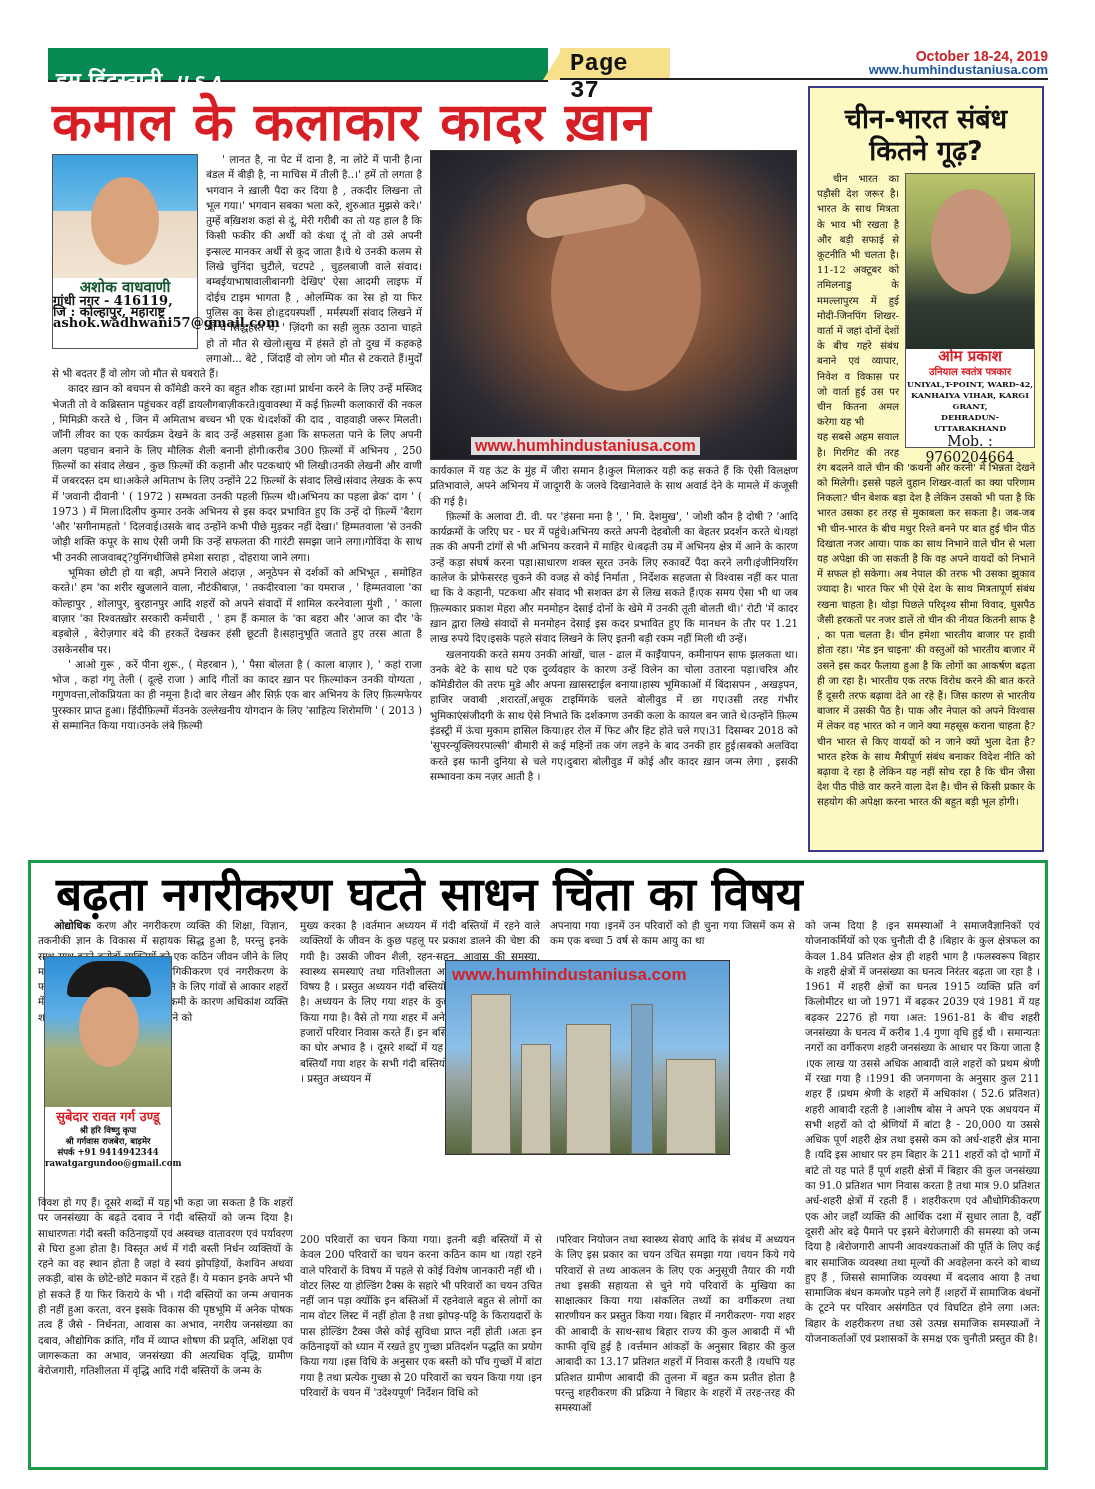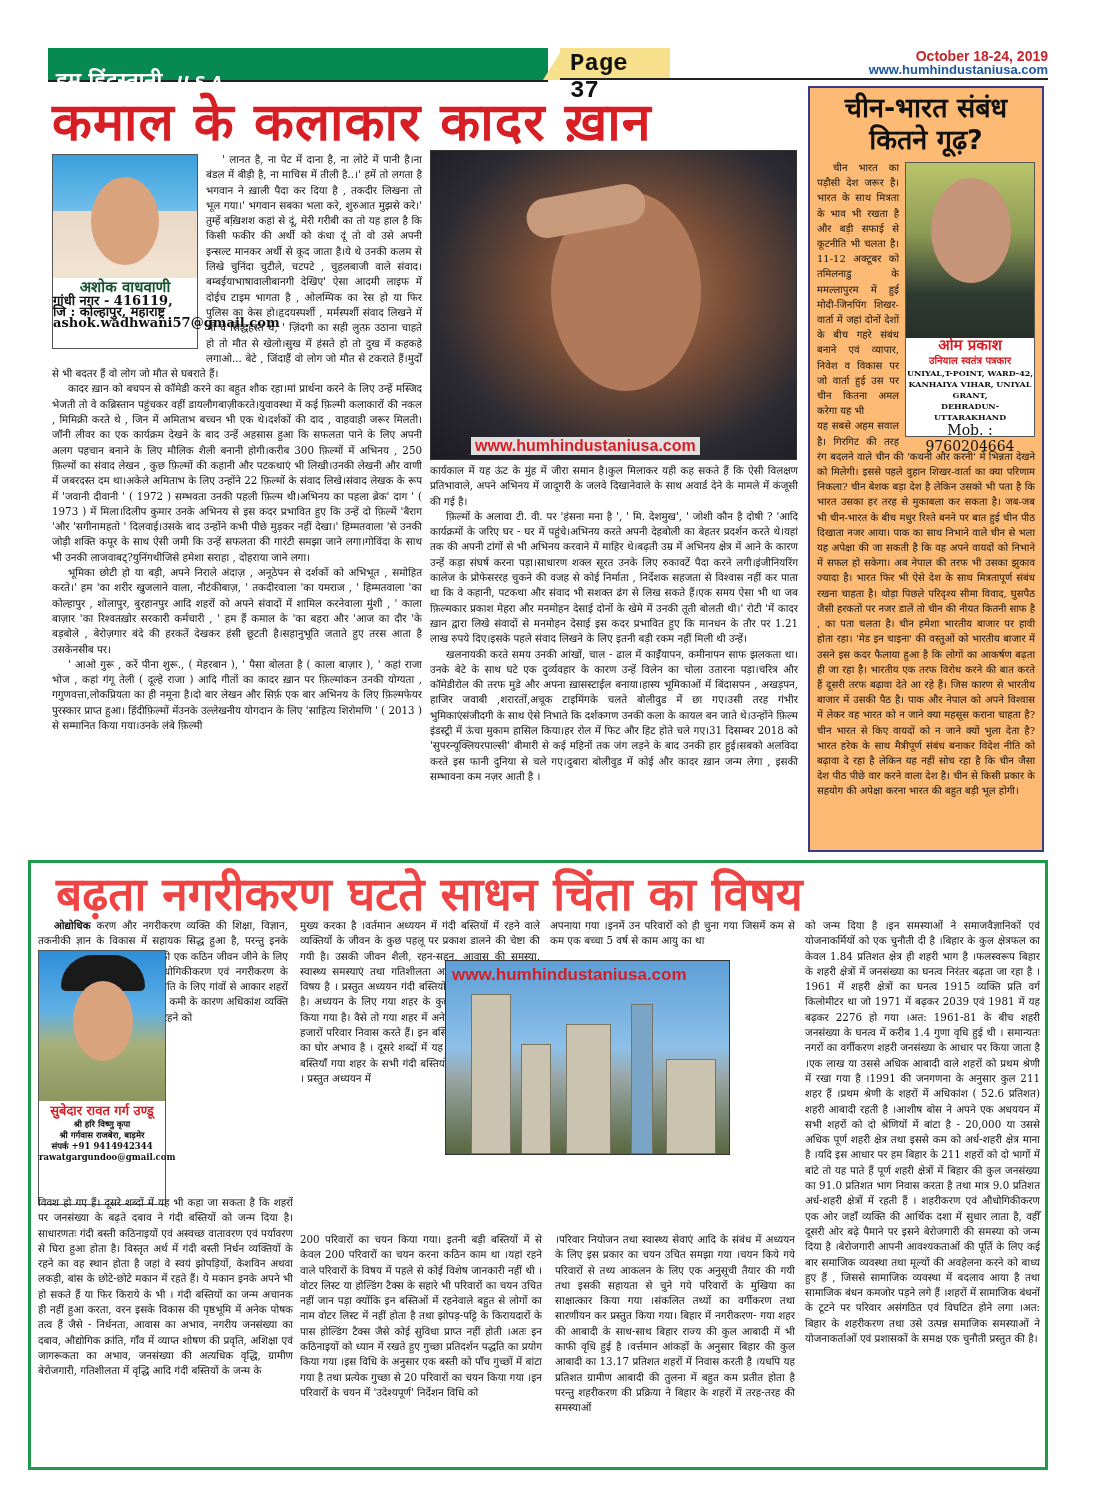--- a/index.html
+++ b/index.html
@@ -21,32 +21,32 @@
   .author1 { float: left; width: 146px; height: 195px; border: 1px solid #555; margin: 2px 8px 4px 0; background: #fff; }
   .author1 .photo { height: 123px; background: linear-gradient(180deg, #3aa0dc 0%, #6fbdea 45%, #e9d8c6 46%, #f2e4d3 100%); position: relative; }
   .face { position: absolute; border-radius: 50%; background: #d9a37e; }
   .author1 .name { text-align: center; color: #14532d; font-weight: bold; font-size: 15px; margin-top: 2px; }
   .author1 .meta { font-size: 13px; font-weight: bold; line-height: 11px; }
 
   .photo-main { position: absolute; left: 430px; top: 150px; width: 367px; height: 310px; background: radial-gradient(ellipse at 55% 45%, #b07a5a 0%, #7a4f38 35%, #2c2b33 70%, #1c1b22 100%); border: 1px solid #333; overflow: hidden; }
   .photo-main .wm { position: absolute; left: 40px; bottom: 4px; color: #d81e25; font-family: "Liberation Sans", sans-serif; font-weight: bold; font-size: 16px; background: rgba(255,255,255,0.85); padding: 0 4px; }
   .col2 { position: absolute; left: 430px; top: 463px; width: 368px; }
 
-  .sidebar { position: absolute; left: 808px; top: 86px; width: 236px; height: 766px; background: #fdba74; border: 2px solid #3a3a8c; padding: 4px 7px; }
+  .sidebar { position: absolute; left: 808px; top: 86px; width: 236px; height: 766px; background: #fef9c3; border: 2px solid #3a3a8c; padding: 15px 7px; }
   .sidebar-title { text-align: center; font-family: "DejaVu Sans", sans-serif; font-weight: bold; font-size: 27px; line-height: 32px; color: #111; margin-bottom: 4px; }
   .author2 { float: right; width: 130px; height: 275px; border: 1px solid #555; background: #fff; margin: 2px 0 4px 6px; }
   .author2 .photo { height: 175px; background: linear-gradient(180deg, #b9c46a 0%, #8e9b55 40%, #2f3a32 75%, #263029 100%); position: relative; }
   .author2 .name { text-align: center; color: #d81e25; font-weight: bold; font-size: 15px; }
   .author2 .sub { text-align: center; color: #d81e25; font-weight: bold; font-size: 10px; }
   .author2 .meta { text-align: center; font-size: 8px; font-weight: bold; line-height: 11px; }
   .author2 .mob { text-align: center; font-size: 14px; font-weight: normal; }
   .sidebar .body-text { font-size: 10px; line-height: 15.2px; }
 
   .box2 { position: absolute; left: 28px; top: 860px; width: 1020px; height: 610px; border: 3px solid #1f9a4a; }
-  .headline2 { position: absolute; left: 56px; top: 866px; width: 980px; font-family: "DejaVu Sans", sans-serif; font-weight: bold; font-size: 46px; color: #ef4444; line-height: 56px; }
+  .headline2 { position: absolute; left: 56px; top: 866px; width: 980px; font-family: "DejaVu Sans", sans-serif; font-weight: bold; font-size: 46px; color: #000000; line-height: 56px; }
   .b-col1 { position: absolute; left: 38px; top: 918px; width: 250px; }
   .author3 { float: left; width: 128px; height: 255px; border: 1px solid #555; margin: 2px 6px 4px 0; background: #fff; }
   .author3 .photo { height: 150px; background: linear-gradient(180deg, #2d8ed8 0%, #5fb0e6 40%, #a8b07a 62%, #8d9560 100%); position: relative; }
   .author3 .name { text-align: center; color: #d81e25; font-weight: bold; font-size: 13px; }
   .author3 .meta { text-align: center; font-size: 8.5px; font-weight: bold; line-height: 11px; }
   .b-col2 { position: absolute; left: 300px; top: 918px; width: 240px; }
   .city-photo { position: absolute; left: 445px; top: 960px; width: 285px; height: 195px; background: linear-gradient(180deg, #5e9fd6 0%, #8dc0e8 45%, #9aa7a8 60%, #59673f 100%); border: 1px solid #333; overflow: hidden; }
   .city-photo .wm { position: absolute; left: 6px; top: 4px; color: #d81e25; font-family: "Liberation Sans", sans-serif; font-weight: bold; font-size: 17px; }
   .tower { position: absolute; bottom: 0; background: #c9c3b0; border: 1px solid #7a7464; }
   .b-col3 { position: absolute; left: 550px; top: 918px; width: 245px; }
@@ -102,37 +102,37 @@
 <div class="sidebar">
   <div class="sidebar-title">चीन-भारत संबंध कितने गूढ़?</div>
   <div class="body-text">
     <div class="author2">
       <div class="photo">
         <div class="face" style="left:25px;top:15px;width:80px;height:105px;background:#c69478;"></div>
       </div>
       <div class="name">ओम प्रकाश</div>
       <div class="sub">उनियाल स्वतंत्र पत्रकार</div>
       <div class="meta">UNIYAL,T-POINT, WARD-42,</div>
-      <div class="meta">KANHAIYA VIHAR, UNIYAL GRANT,</div>
+      <div class="meta">KANHAIYA VIHAR, KARGI GRANT,</div>
       <div class="meta">DEHRADUN-UTTARAKHAND</div>
       <div class="mob">Mob. : 9760204664</div>
     </div>
     <p>चीन भारत का पड़ौसी देश जरूर है। भारत के साथ मित्रता के भाव भी रखता है और बड़ी सफाई से कूटनीति भी चलता है। 11-12 अक्टूबर को तमिलनाडु के ममल्लापुरम में हुई मोदी-जिनपिंग शिखर-वार्ता में जहां दोनों देशों के बीच गहरे संबंध बनाने एवं व्यापार, निवेश व विकास पर जो वार्ता हुई उस पर चीन कितना अमल करेगा यह भी</p>
     <p style="text-indent:0">यह सबसे अहम सवाल है। गिरगिट की तरह रंग बदलने वाले चीन की 'कथनी और करनी' में भिन्नता देखने को मिलेगी। इससे पहले वुहान शिखर-वार्ता का क्या परिणाम निकला? चीन बेशक बड़ा देश है लेकिन उसको भी पता है कि भारत उसका हर तरह से मुकाबला कर सकता है। जब-जब भी चीन-भारत के बीच मधुर रिश्ते बनने पर बात हुई चीन पीठ दिखाता नजर आया। पाक का साथ निभाने वाले चीन से भला यह अपेक्षा की जा सकती है कि वह अपने वायदों को निभाने में सफल हो सकेगा। अब नेपाल की तरफ भी उसका झुकाव ज्यादा है। भारत फिर भी ऐसे देश के साथ मित्रतापूर्ण संबंध रखना चाहता है। थोड़ा पिछले परिदृश्य सीमा विवाद, घुसपैठ जैसी हरकतों पर नजर डालें तो चीन की नीयत कितनी साफ है , का पता चलता है। चीन हमेशा भारतीय बाजार पर हावी होता रहा। 'मेड इन चाइना' की वस्तुओं को भारतीय बाजार में उसने इस कदर फैलाया हुआ है कि लोगों का आकर्षण बढ़ता ही जा रहा है। भारतीय एक तरफ विरोध करने की बात करते हैं दूसरी तरफ बढ़ावा देते आ रहे हैं। जिस कारण से भारतीय बाजार में उसकी पैठ है। पाक और नेपाल को अपने विश्वास में लेकर वह भारत को न जाने क्या महसूस कराना चाहता है? चीन भारत से किए वायदों को न जाने क्यों भुला देता है? भारत हरेक के साथ मैत्रीपूर्ण संबंध बनाकर विदेश नीति को बढ़ावा दे रहा है लेकिन यह नहीं सोच रहा है कि चीन जैसा देश पीठ पीछे वार करने वाला देश है। चीन से किसी प्रकार के सहयोग की अपेक्षा करना भारत की बहुत बड़ी भूल होगी।</p>
   </div>
 </div>
 
 <div class="box2"></div>
 <div class="headline2">बढ़ता नगरीकरण घटते साधन चिंता का विषय</div>
 
 <div class="b-col1 body-text">
   <p><b>ओद्योधिक</b> <span>करण और नगरीकरण व्यक्ति की शिक्षा, विज्ञान, तकनीकी ज्ञान के विकास में सहायक सिद्ध हुआ है, परन्तु इनके साथ-साथ इतने करोड़ों व्यक्तियों को एक कठिन जीवन जीने के लिए मजबूर भी किया गया है । औधोगिकीकरण एवं नगरीकरण के फलस्वरूप लोग अपनी आर्थिक उन्नति के लिए गांवों से आकार शहरों में बसने लगे। आर्थिक संसाधनों की कमी के कारण अधिकांश व्यक्ति शहर आने के बाद गंदी बस्तियों में रहने को</span></p>
 </div>
 <div style="position:absolute;left:38px;top:950px;width:128px;">
-  <div class="author3" style="float:none;margin:0;background:#fff;">
+  <div class="author3" style="float:none;margin:6px;background:#fff;">
     <div class="photo">
       <div style="position:absolute;left:22px;top:4px;width:84px;height:36px;background:#1a1a1a;border-radius:40px 40px 6px 6px;"></div>
       <div class="face" style="left:34px;top:30px;width:60px;height:80px;"></div>
     </div>
     <div class="name">सुबेदार रावत गर्ग उण्डू</div>
     <div class="meta">श्री हरि विष्णु कृपा</div>
     <div class="meta">श्री गर्गवास राजबेरा, बाड़मेर</div>
     <div class="meta">संपर्क +91 9414942344</div>
     <div class="meta">rawatgargundoo@gmail.com</div>
   </div>

